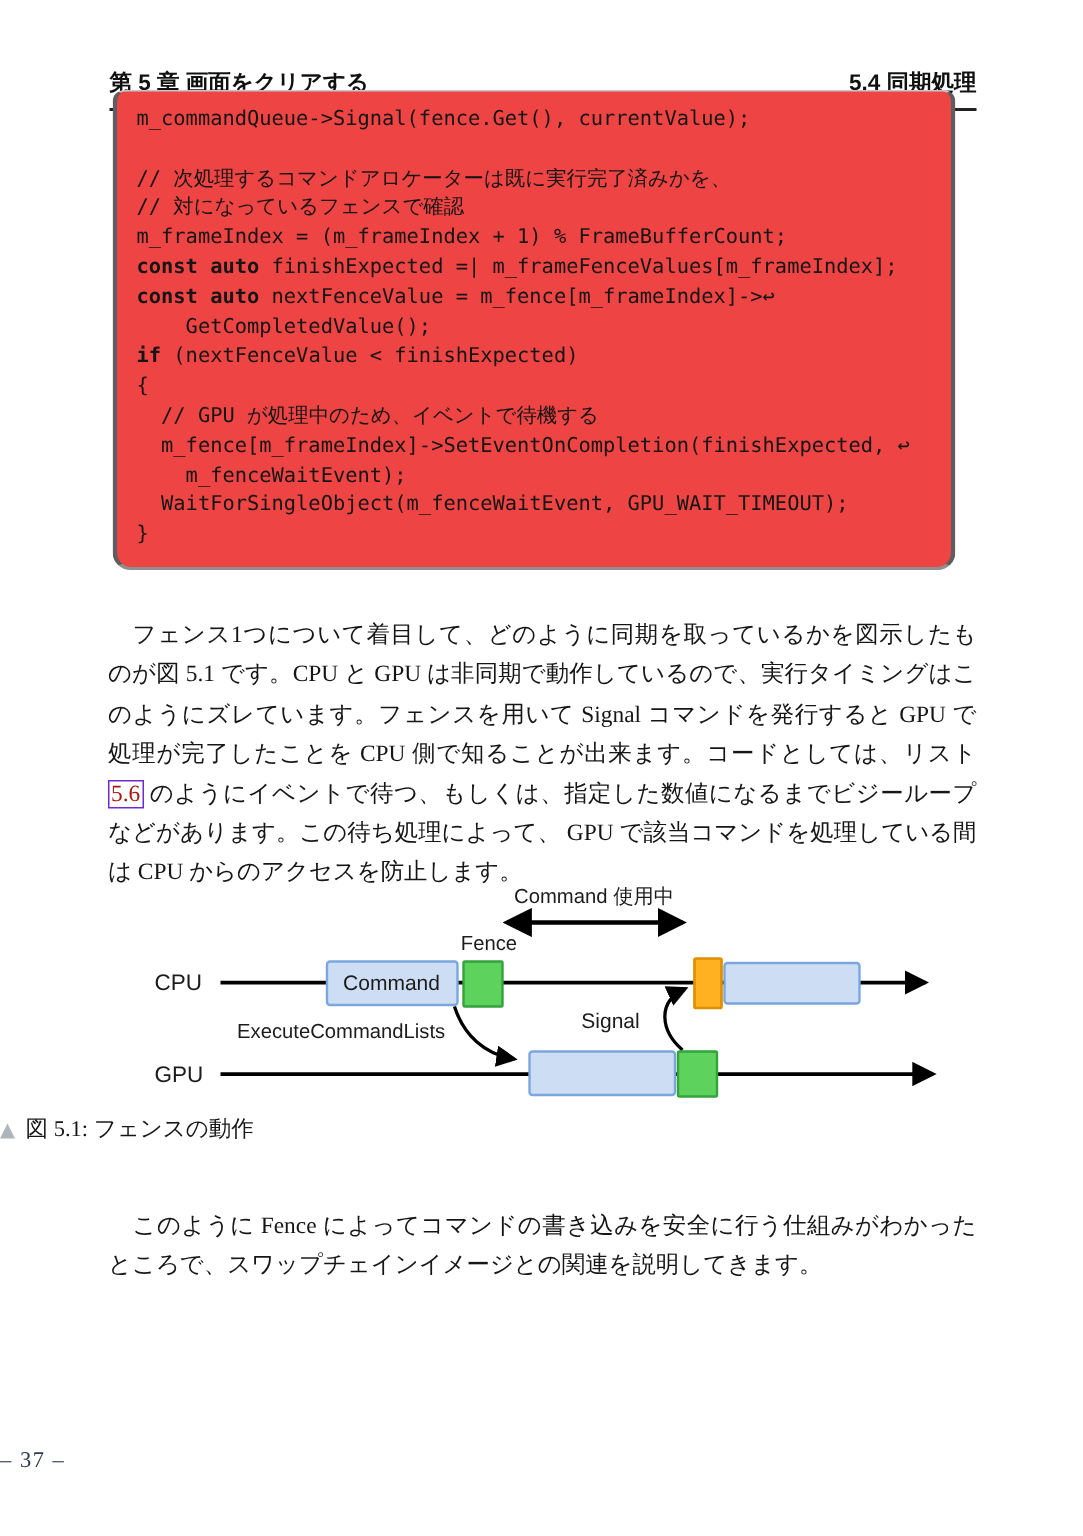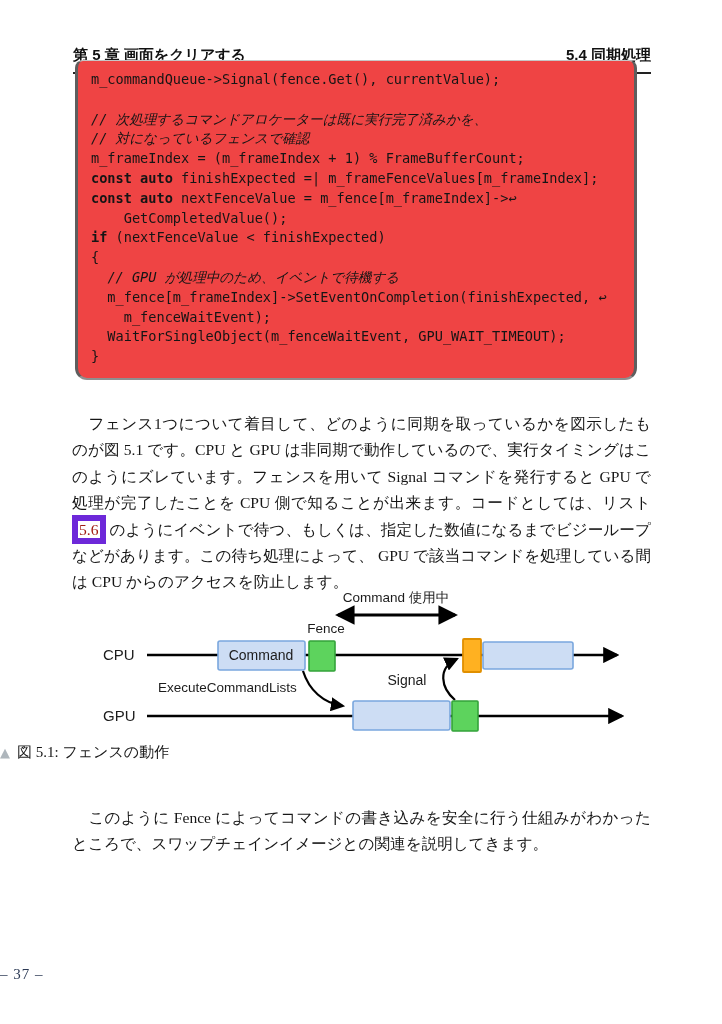--- a/index.html
+++ b/index.html
@@ -14,28 +14,28 @@
 
   
   .codebox{position:absolute;left:75px;top:60px;width:562px;box-sizing:border-box;
            background:#ef4444;
            border:2px solid #8f8f8f;border-left:3px solid #5e5e5e;border-right:3px solid #5e5e5e;
            border-top:1px solid #c6c6c6;border-radius:8px 8px 12px 12px;
            padding:9px 8px 11px 13px;
            font-family:"DejaVu Sans Mono",monospace;font-size:13.6px;line-height:19.8px;color:#151515;}
   .code-line{white-space:pre;min-height:19.8px;}
   .seg-k{font-weight:bold;margin-top:41px;}
-  .seg-c{font-style:italic;}
+  .seg-c{}
 
   
   .para{position:absolute;left:72px;width:579px;font-size:15.6px;line-height:26.4px;
         text-align:justify;text-indent:1.05em;color:#161616;}
   #para1{top:411px;}
   #para2{top:805px;}
-  .ref-box{border:6px solid #6d28d9;color:#a11c12;padding:0 1px;cursor:pointer;}
+  .ref-box{border:1px solid #6d28d9;color:#a11c12;padding:0 1px;cursor:pointer;}
 
   
   .figure{position:absolute;left:95px;top:586px;width:560px;height:152px;}
   .fig-label{font-family:"Liberation Sans","DejaVu Sans",sans-serif;fill:#1c1c1c;}
   .caption{position:absolute;top:743px;left:0;width:100%;
            font-size:15px;color:#161616;}
   .caption .tri{color:#aeb6bc;font-size:13px;margin-right:7px;font-family:"DejaVu Sans",sans-serif;}
 
   
   .footer{position:absolute;top:966px;left:0;width:100%;text-align:left;

